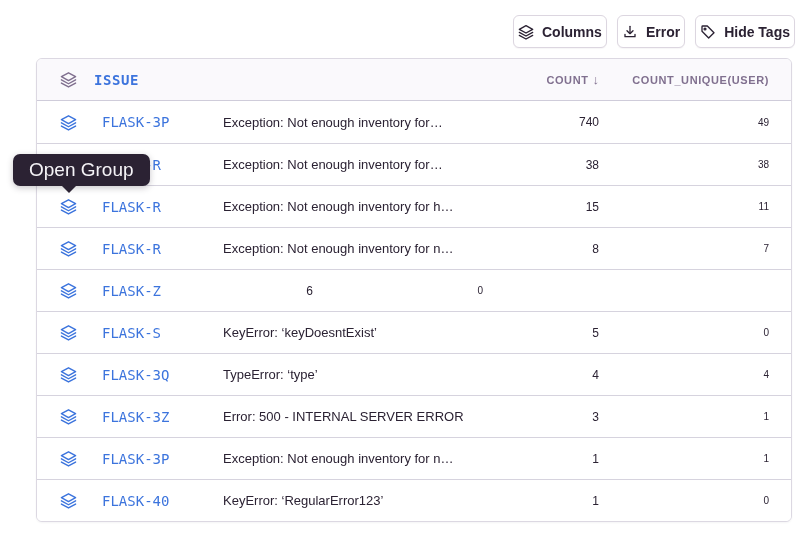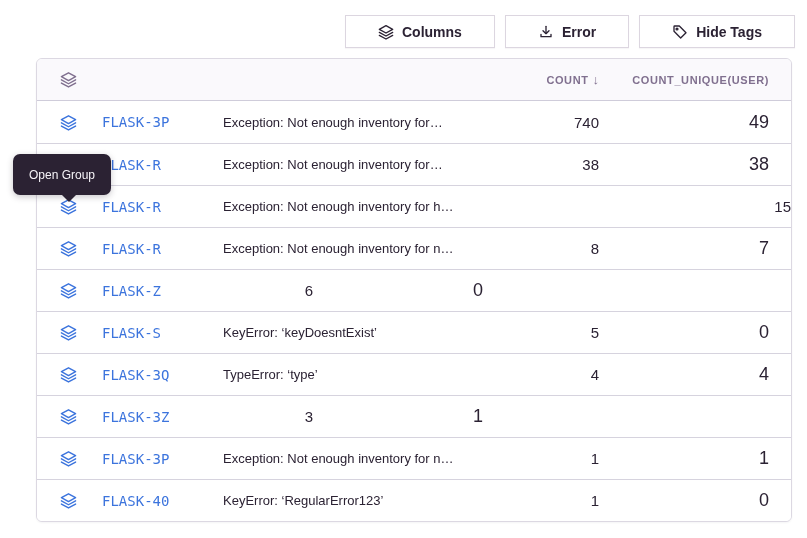--- a/index.html
+++ b/index.html
@@ -19,24 +19,24 @@
     top: 15px;
     right: 12px;
     display: flex;
     gap: 10px;
   }
   .btn {
     display: inline-flex;
     align-items: center;
     gap: 8px;
     height: 33px;
-    padding: 0 32px;
+    padding: 0 4px;
     background: #ffffff;
     border: 1px solid #dcd6e0;
-    border-radius: 0;
+    border-radius: 6px;
     font-family: "Liberation Sans", sans-serif;
     font-size: 14px;
     font-weight: 700;
     color: #2b2233;
     cursor: pointer;
     box-shadow: 0 1px 1px rgba(43,34,51,0.04);
   }
   .btn .ic { width: 16px; height: 16px; stroke: #2b2233; }
 
   .ic {
@@ -107,51 +107,51 @@
   .cell-title {
     flex: 1;
     font-size: 13px;
     color: #2b2233;
     white-space: nowrap;
     overflow: hidden;
   }
   .cell-count {
     width: 90px;
     text-align: right;
-    font-size: 15px;
+    font-size: 12px;
     white-space: nowrap;
   }
   .cell-unique {
     width: 170px;
     margin-right: 22px;
     text-align: right;
-    font-size: 18px;
+    font-size: 10px;
     white-space: nowrap;
   }
   .thead .cell-count, .thead .cell-unique { font-size: 11px; }
   .sort-arrow {
     font-size: 13px;
     font-weight: 400;
     letter-spacing: 0;
     margin-left: 4px;
     text-transform: none;
   }
 
   
   .tooltip {
     position: absolute;
     left: 13px;
     top: 154px;
-    height: 41px;
+    height: 32px;
     padding: 0 16px;
     display: flex;
     align-items: center;
     background: #2b2233;
     color: #f5f3f7;
-    font-size: 12px;
+    font-size: 19px;
     border-radius: 7px;
     box-shadow: 0 2px 6px rgba(43,34,51,0.25);
     z-index: 10;
     pointer-events: none;
   }
   .tooltip-arrow {
     position: absolute;
     bottom: -7px;
     left: 48px;
     width: 0;
@@ -205,20 +205,21 @@
 </div>
 
 <div class="table">
 
   <div class="thead">
     <span class="cell-iconbox">
       <svg class="ic">
           <use href="#i-stack"></use>
         </svg>
     </span>
+    <span class="cell-id hlabel">ISSUE</span>
     <span class="cell-title"></span>
     <span class="cell-count hlabel"><span>COUNT</span><span class="sort-arrow">↓</span></span>
     <span class="cell-unique hlabel">COUNT_UNIQUE(USER)</span>
   </div>
 
   <div class="row">
     <span class="cell-iconbox">
         <svg class="ic">
           <use href="#i-stack"></use>
         </svg>
@@ -243,20 +244,21 @@
 
   <div class="row">
     <span class="cell-iconbox">
         <svg class="ic">
           <use href="#i-stack"></use>
         </svg>
       </span>
     <a class="cell-id">FLASK-R</a>
     <span class="cell-title">Exception: Not enough inventory for h…</span>
     <span class="cell-count">15</span>
+    <span class="cell-unique">11</span>
   </div>
 
   <div class="row">
     <span class="cell-iconbox">
         <svg class="ic">
           <use href="#i-stack"></use>
         </svg>
       </span>
     <a class="cell-id">FLASK-R</a>
     <span class="cell-title">Exception: Not enough inventory for n…</span>
@@ -299,20 +301,21 @@
     <span class="cell-unique">4</span>
   </div>
 
   <div class="row">
     <span class="cell-iconbox">
         <svg class="ic">
           <use href="#i-stack"></use>
         </svg>
       </span>
     <a class="cell-id">FLASK-3Z</a>
+    <span class="cell-title">Error: 500 - INTERNAL SERVER ERROR</span>
     <span class="cell-count">3</span>
     <span class="cell-unique">1</span>
   </div>
 
   <div class="row">
     <span class="cell-iconbox">
         <svg class="ic">
           <use href="#i-stack"></use>
         </svg>
       </span>

